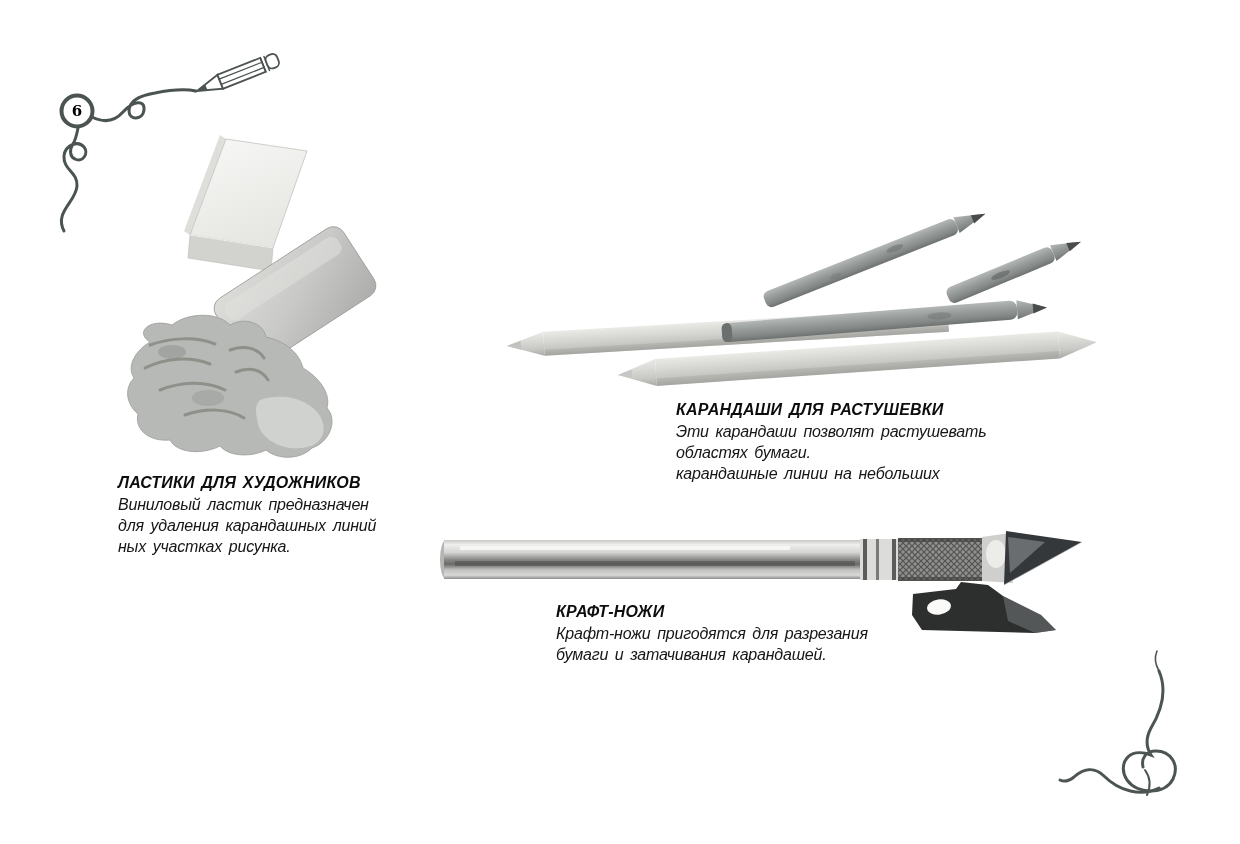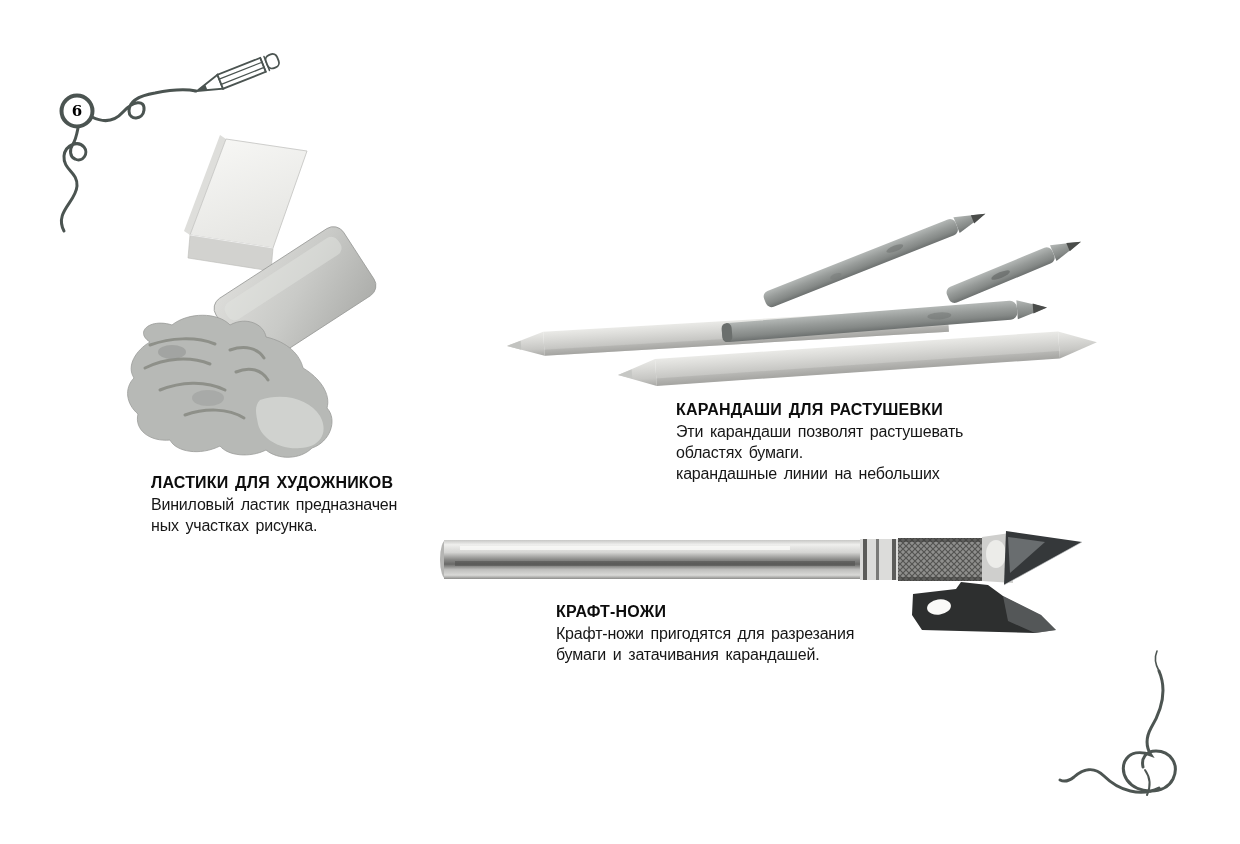--- a/index.html
+++ b/index.html
@@ -10,33 +10,33 @@
     overflow:hidden;
     font-family:"Liberation Sans",sans-serif;
   }
   .artwork{position:absolute;left:0;top:0;width:1240px;height:844px;}
   .pagenum{
     position:absolute;left:68px;top:102px;width:18px;
     text-align:center;
     font-family:"DejaVu Serif",serif;
     font-weight:bold;font-size:15px;color:#000;
   }
-  .section{position:absolute;color:#161616;}
+  .section{position:absolute;color:#161616;font-style:italic;}
   .section .heading{
     margin:0 0 3px 0;
     font-size:16px;font-weight:bold;
     letter-spacing:0.2px;word-spacing:2px;
     white-space:nowrap;color:#0d0d0d;
   }
   .section .line{
     font-size:16px;line-height:20.8px;
     letter-spacing:-0.2px;word-spacing:2.5px;
     white-space:nowrap;
   }
-  #sec-erasers{left:118px;top:474px;margin-left:33px;}
+  #sec-erasers{left:118px;top:474px;}
   #sec-stumps{left:676px;top:401px;}
   #sec-knives{left:541px;top:603px;margin-left:15px;}
 </style>
 </head>
 <body>
 
 <div class="page">
 
   <svg class="artwork" viewBox="0 0 1240 844">
     <defs>
@@ -186,20 +186,21 @@
       <path stroke-width="2" d="M 1147,795 C 1151,786 1150,777 1145,770"></path>
       <path stroke-width="1.6" d="M 1159,671 C 1155,664 1154,658 1157,651"></path>
     </g>
   </svg>
 
   <div class="pagenum">6</div>
 
   <div class="section" id="sec-erasers">
     <div class="heading">ЛАСТИКИ ДЛЯ ХУДОЖНИКОВ</div>
     <div class="line">Виниловый ластик предназначен</div>
+    <div class="line">для удаления карандашных линий</div>
     <div class="line">ных участках рисунка.</div>
   </div>
 
   <div class="section" id="sec-stumps">
     <div class="heading">КАРАНДАШИ ДЛЯ РАСТУШЕВКИ</div>
     <div class="line">Эти карандаши позволят растушевать</div>
     <div class="line">областях бумаги.</div>
     <div class="line">карандашные линии на небольших</div>
   </div>
 

